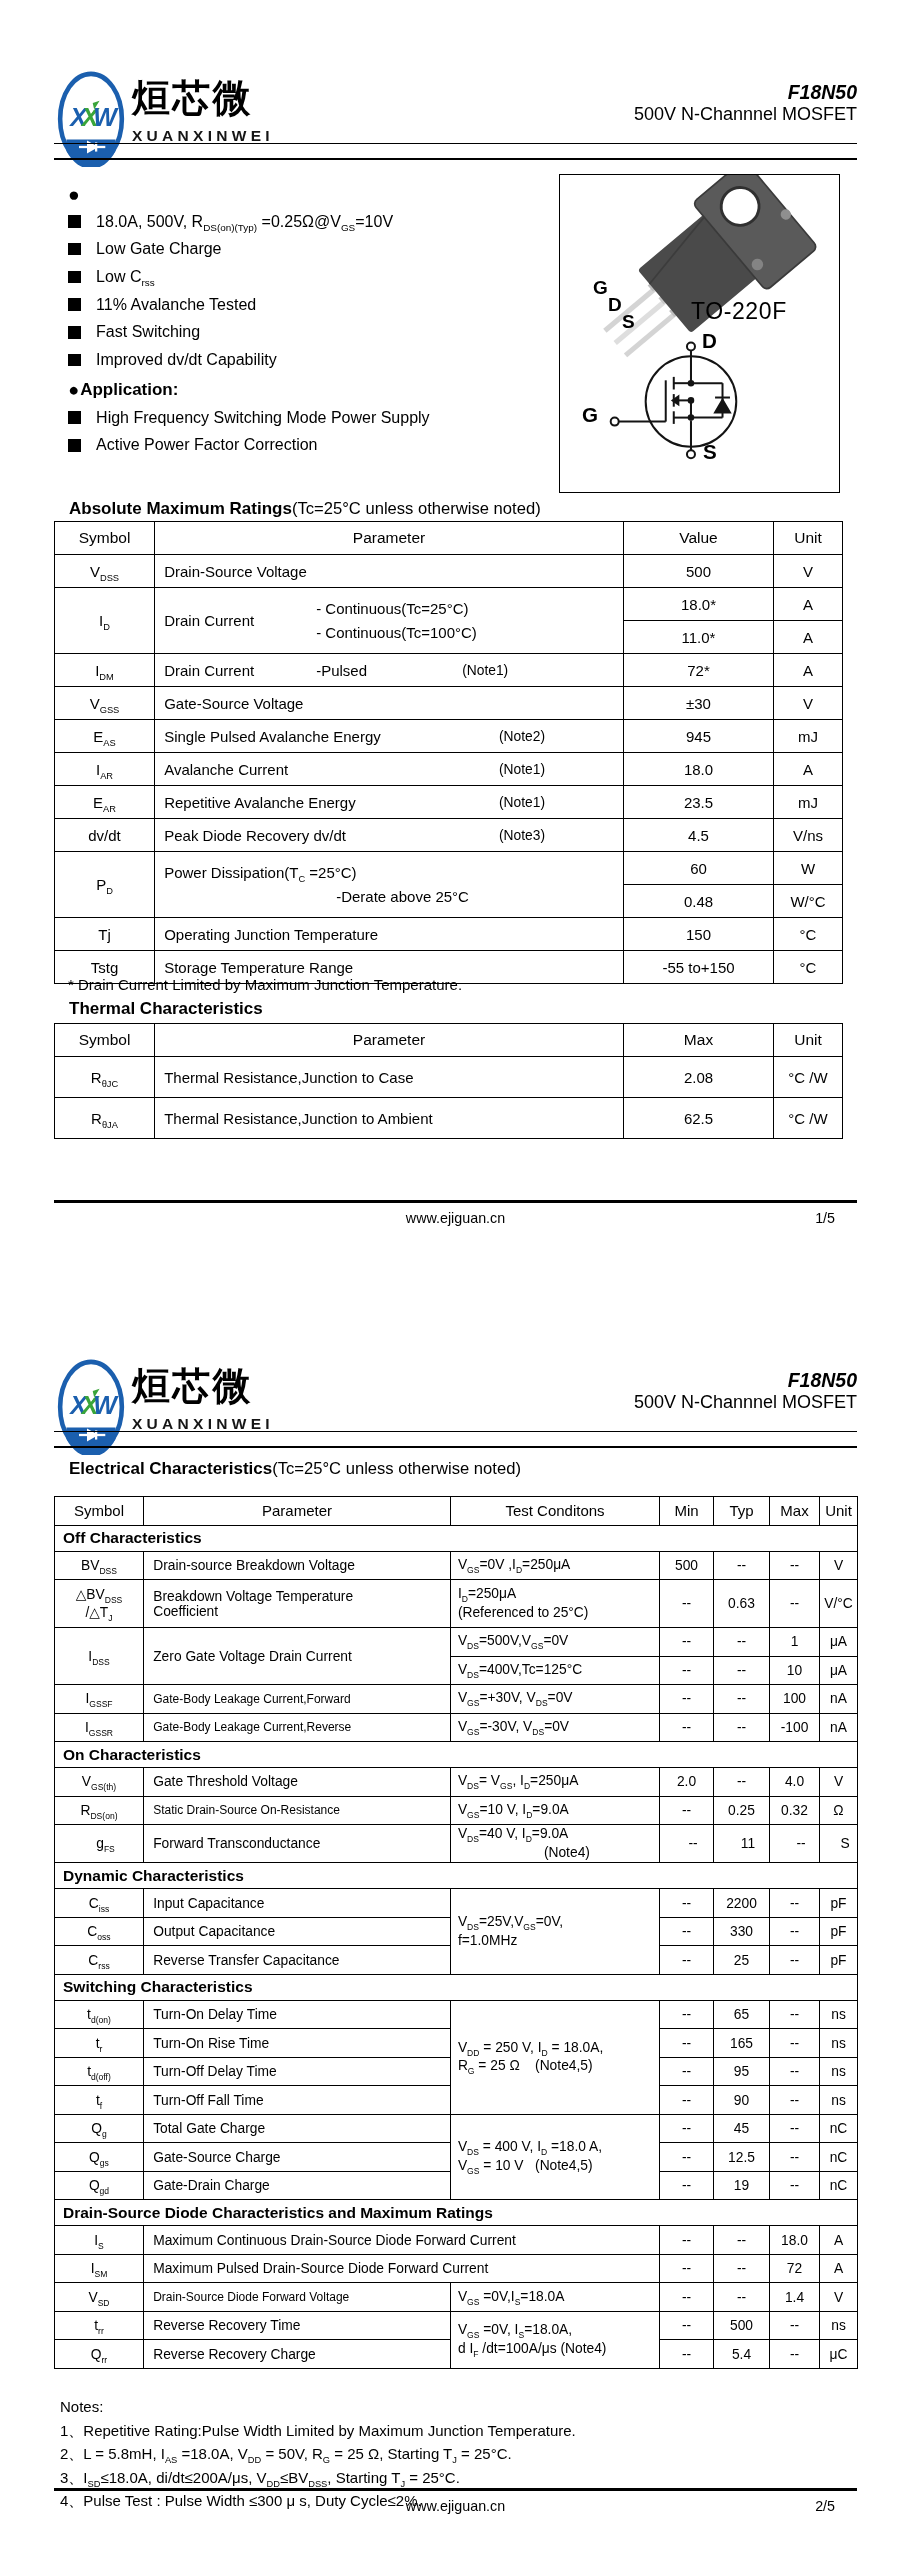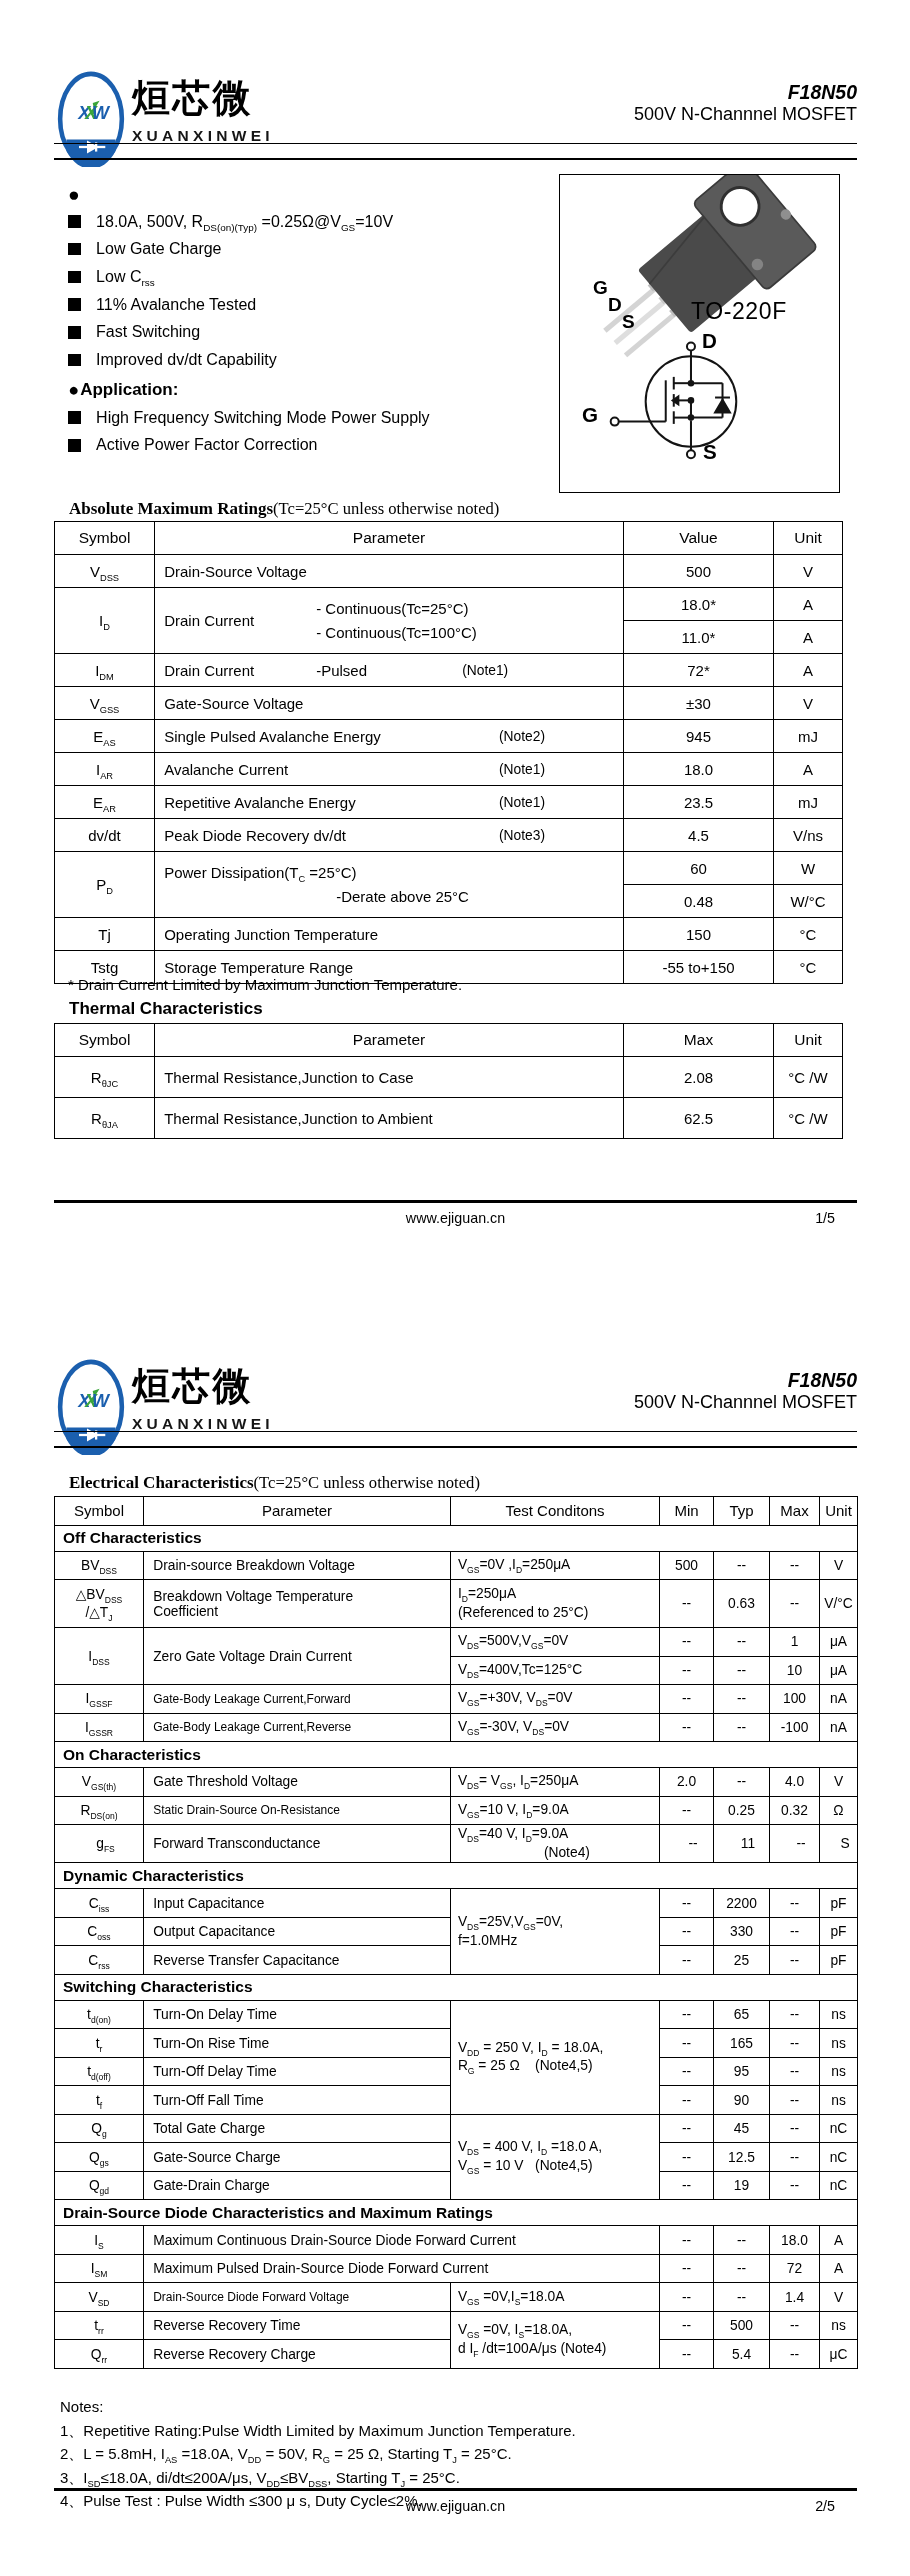--- a/index.html
+++ b/index.html
@@ -4,21 +4,21 @@
 <style>
   html,body{margin:0;padding:0;background:#ffffff;}
   body{width:910px;font-family:"Liberation Sans","DejaVu Sans",sans-serif;color:#000;}
   .page{position:relative;width:910px;height:1288px;background:#fff;overflow:hidden;}
   sub{font-size:62%;line-height:0;}
   
   .brand-row{position:absolute;left:57px;right:53px;top:71px;height:100px;}
   .logo{position:absolute;left:0;top:0;display:flex;align-items:flex-start;}
   .logo-mark{position:relative;width:68px;height:96px;flex:none;}
   .logo-mark svg{position:absolute;left:0;top:0;}
-  .logo-abbr{position:absolute;left:0;top:32px;width:68px;text-align:center;font-weight:bold;font-style:italic;font-size:18px;letter-spacing:-5.2px;color:#1b5fae;}
+  .logo-abbr{position:absolute;left:0;top:32px;width:68px;text-align:center;font-weight:bold;font-style:italic;font-size:25px;letter-spacing:-5.2px;color:#1b5fae;}
   .logo-abbr .g{color:#3aa53a;}
   .logo-text{margin-left:6.9px;}
   .logo-cn{font-size:38px;font-weight:bold;letter-spacing:2.3px;line-height:1.45;}
   .logo-en{font-size:15.5px;font-weight:bold;letter-spacing:4.3px;color:#151515;margin-top:1.1px;}
   .brand-right{position:absolute;right:0;top:10.3px;text-align:right;}
   .part-no{font-size:19.5px;font-weight:bold;font-style:italic;}
   .part-sub{font-size:18px;margin-top:0;}
   .rule-thin{position:absolute;left:54px;right:53px;top:143px;height:1.1px;background:#000;}
   .rule-thick{position:absolute;left:54px;right:53px;top:158px;height:2.3px;background:#000;}
   
@@ -198,21 +198,21 @@
     </svg>
     <span class="pkg-label" style="left:33px;top:102px;">G</span>
     <span class="pkg-label" style="left:48px;top:119px;">D</span>
     <span class="pkg-label" style="left:62px;top:136px;">S</span>
     <span class="pkg-name">TO-220F</span>
     <span class="schem-label" style="left:142px;top:154px;">D</span>
     <span class="schem-label" style="left:22px;top:228px;">G</span>
     <span class="schem-label" style="left:143px;top:265px;">S</span>
   </div>
 
-  <div class="heading" style="left:69px;top:499px;font-family:Liberation Serif, serif;"><b>Absolute Maximum Ratings</b><span>(Tc=25°C unless otherwise noted)</span></div>
+  <div class="heading" style="left:69px;top:499px;"><b>Absolute Maximum Ratings</b><span>(Tc=25°C unless otherwise noted)</span></div>
 
   <table class="dtable abs-t">
     <colgroup>
         <col style="width:100px">
         <col style="width:469px">
         <col style="width:150px">
         <col style="width:69px">
       </colgroup>
     <tbody>
         <tr class="hd">
@@ -379,21 +379,21 @@
       </div>
     </div>
     <div class="brand-right">
       <div class="part-no">F18N50</div>
       <div class="part-sub">500V N-Channnel MOSFET</div>
     </div>
   </div>
   <div class="rule-thin"></div>
   <div class="rule-thick"></div>
 
-  <div class="heading" style="left:69px;top:185px;font-family:Liberation Serif, serif;"><b>Electrical Characteristics</b><span>(Tc=25°C unless otherwise noted)</span></div>
+  <div class="heading" style="left:69px;top:171px;"><b>Electrical Characteristics</b><span>(Tc=25°C unless otherwise noted)</span></div>
 
   <table class="dtable elec-t">
     <colgroup>
         <col style="width:89px">
         <col style="width:307px">
         <col style="width:209px">
         <col style="width:54px">
         <col style="width:56px">
         <col style="width:50px">
         <col style="width:38px">

